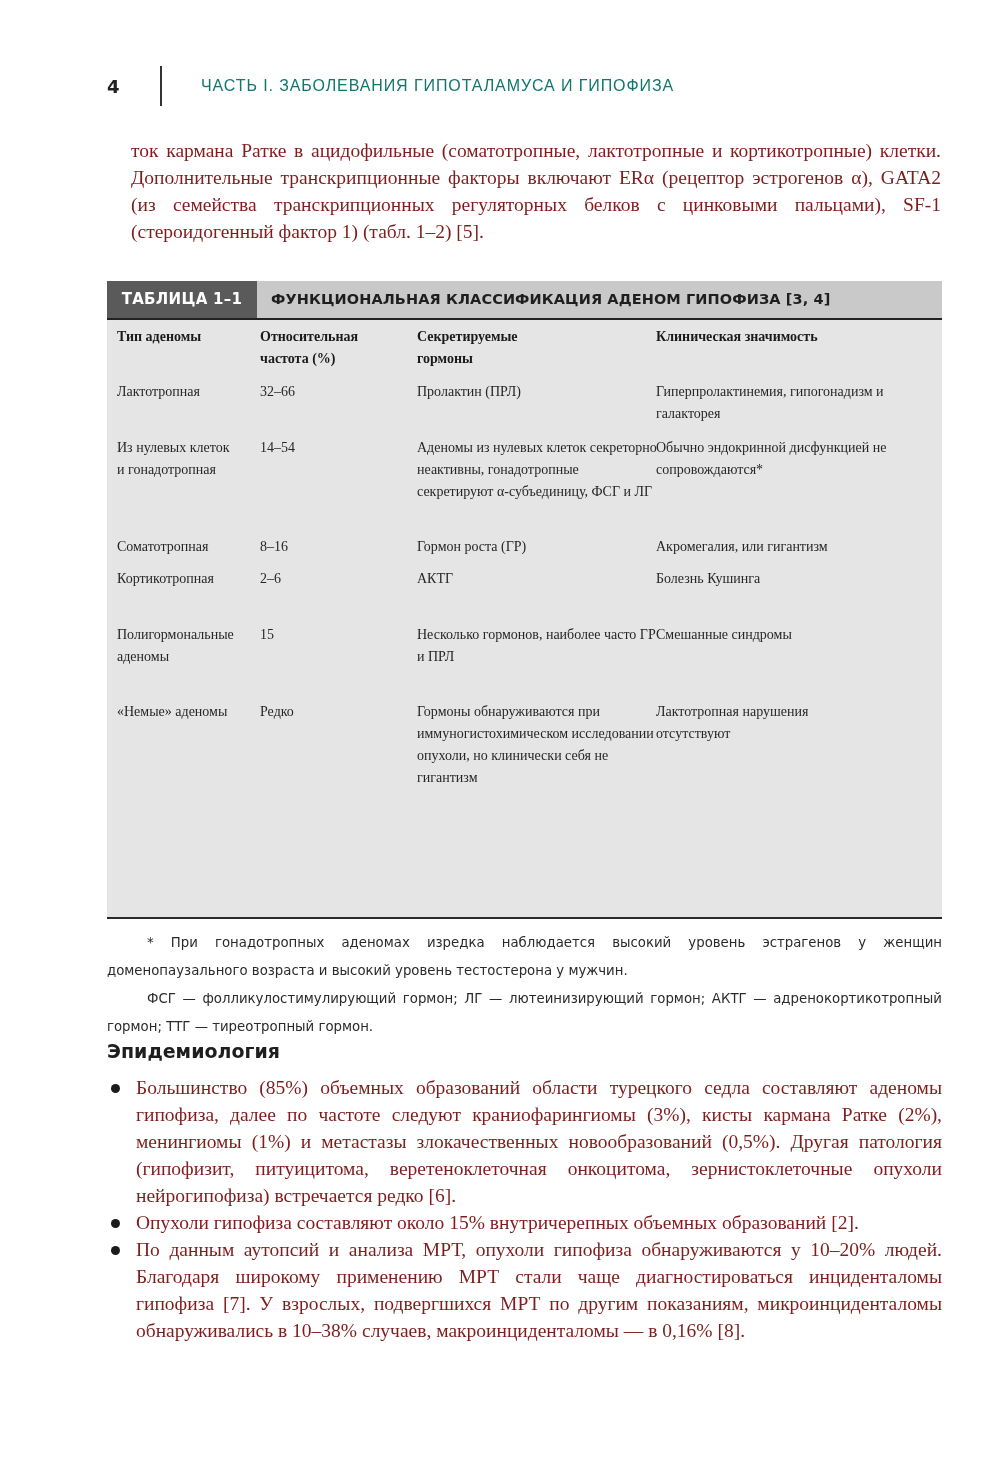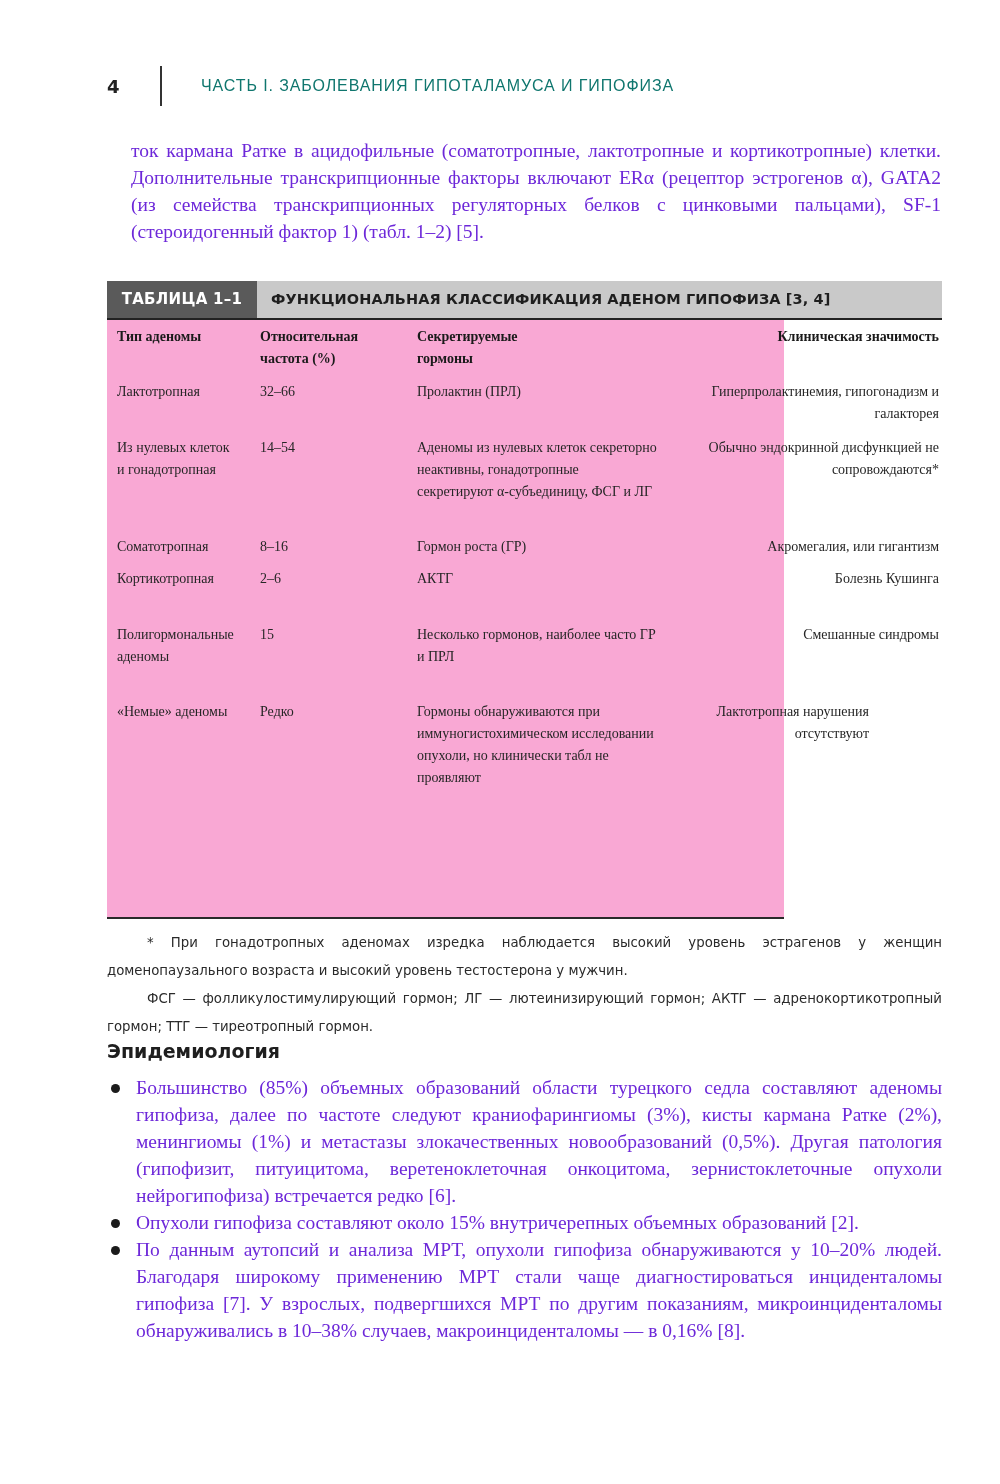--- a/index.html
+++ b/index.html
@@ -15,29 +15,29 @@
       font-family: "DejaVu Sans", sans-serif; font-weight: bold; font-size: 18px; color: #222;
     }
     .head-rule {
       position: absolute; left: 160px; top: 0; width: 1.5px; height: 40px; background: #333;
     }
     .head-title {
       position: absolute; left: 201px; top: 11px;
       font-family: "Liberation Sans", sans-serif; font-size: 16px; letter-spacing: 0.9px; color: #0f766e;
     }
     .body-text {
-      font-family: "Liberation Serif", serif; font-size: 19.5px; line-height: 27px; color: #6d28d9;
+      font-family: "Liberation Serif", serif; font-size: 19.5px; line-height: 27px; color: #7f1d1d;
       text-align: justify;
     }
     .para-intro {
       position: absolute; left: 131px; top: 137px; width: 810px; margin: 0;
     }
     .table-box {
-      position: absolute; left: 107px; top: 281px; width: 677px; height: 636px;
-      background: #f9a8d4; border-bottom: 2px solid #2a2a2a;
+      position: absolute; left: 107px; top: 281px; width: 835px; height: 636px;
+      background: #e5e5e5; border-bottom: 2px solid #2a2a2a;
     }
     .table-head-bar {
       position: absolute; left: 0; top: 0; width: 835px; height: 37px; background: #c9c9c9;
       border-bottom: 2px solid #222;
     }
     .table-label {
       position: absolute; left: 0; top: 0; width: 150px; height: 37px; background: #5a5a5a;
       color: #fff; font-family: "DejaVu Sans", sans-serif; font-weight: bold; font-size: 15px;
       line-height: 37px; text-align: center; letter-spacing: 0.3px;
     }
@@ -48,21 +48,21 @@
     }
     .tbl {
       position: absolute; left: 0; top: 39px; width: 835px;
       font-family: Liberation Serif, serif; font-size: 14px; line-height: 22px; color: #262626;
     }
     .tbl .row { position: relative; }
     .tbl .cell { position: absolute; top: 0; }
     .tbl .c0 { left: 10px; width: 135px; }
     .tbl .c1 { left: 153px; width: 140px; }
     .tbl .c2 { left: 310px; width: 240px; }
-    .tbl .c3 { left: 562px; width: 270px; text-align: right; }
+    .tbl .c3 { left: 549px; width: 270px; }
     .tbl .hdr { font-weight: bold; color: #1a1a1a; }
     .footnotes {
       position: absolute; left: 107px; top: 929px; width: 835px;
       font-family: "DejaVu Sans", sans-serif; font-size: 13.3px; line-height: 28px; color: #2a2a2a;
     }
     .footnotes p { margin: 0; text-indent: 40px; text-align: justify; }
     .section-heading {
       position: absolute; left: 107px; top: 1040px;
       font-family: "DejaVu Sans", sans-serif; font-weight: bold; font-size: 19px; color: #1e1e1e;
     }
@@ -123,21 +123,21 @@
     </div>
     <div class="row" style="height:77px;">
       <div class="cell c0" style="width:115px;">Полигормональные аденомы</div>
       <div class="cell c1">15</div>
       <div class="cell c3">Смешанные синдромы</div>
       <div class="cell c2">Несколько гормонов, наиболее часто ГР и ПРЛ</div>
     </div>
     <div class="row" style="height:110px;">
       <div class="cell c0" style="width:118px;">«Немые» аденомы</div>
       <div class="cell c1">Редко</div>
-      <div class="cell c2">Гормоны обнаруживаются при иммуногистохимическом исследовании опухоли, но клинически табл не проявляют</div>
+      <div class="cell c2">Гормоны обнаруживаются при иммуногистохимическом исследовании опухоли, но клинически себя не гигантизм</div>
       <div class="cell c3" style="width:200px;">Лактотропная нарушения отсутствуют</div>
     </div>
   </div>
 </div>
 
 <div class="footnotes">
   <p>* При гонадотропных аденомах изредка наблюдается высокий уровень эстрагенов у женщин доменопаузального возраста и высокий уровень тестостерона у мужчин.</p>
   <p>ФСГ — фолликулостимулирующий гормон; ЛГ — лютеинизирующий гормон; АКТГ — адренокортикотропный гормон; ТТГ — тиреотропный гормон.</p>
 </div>
 

